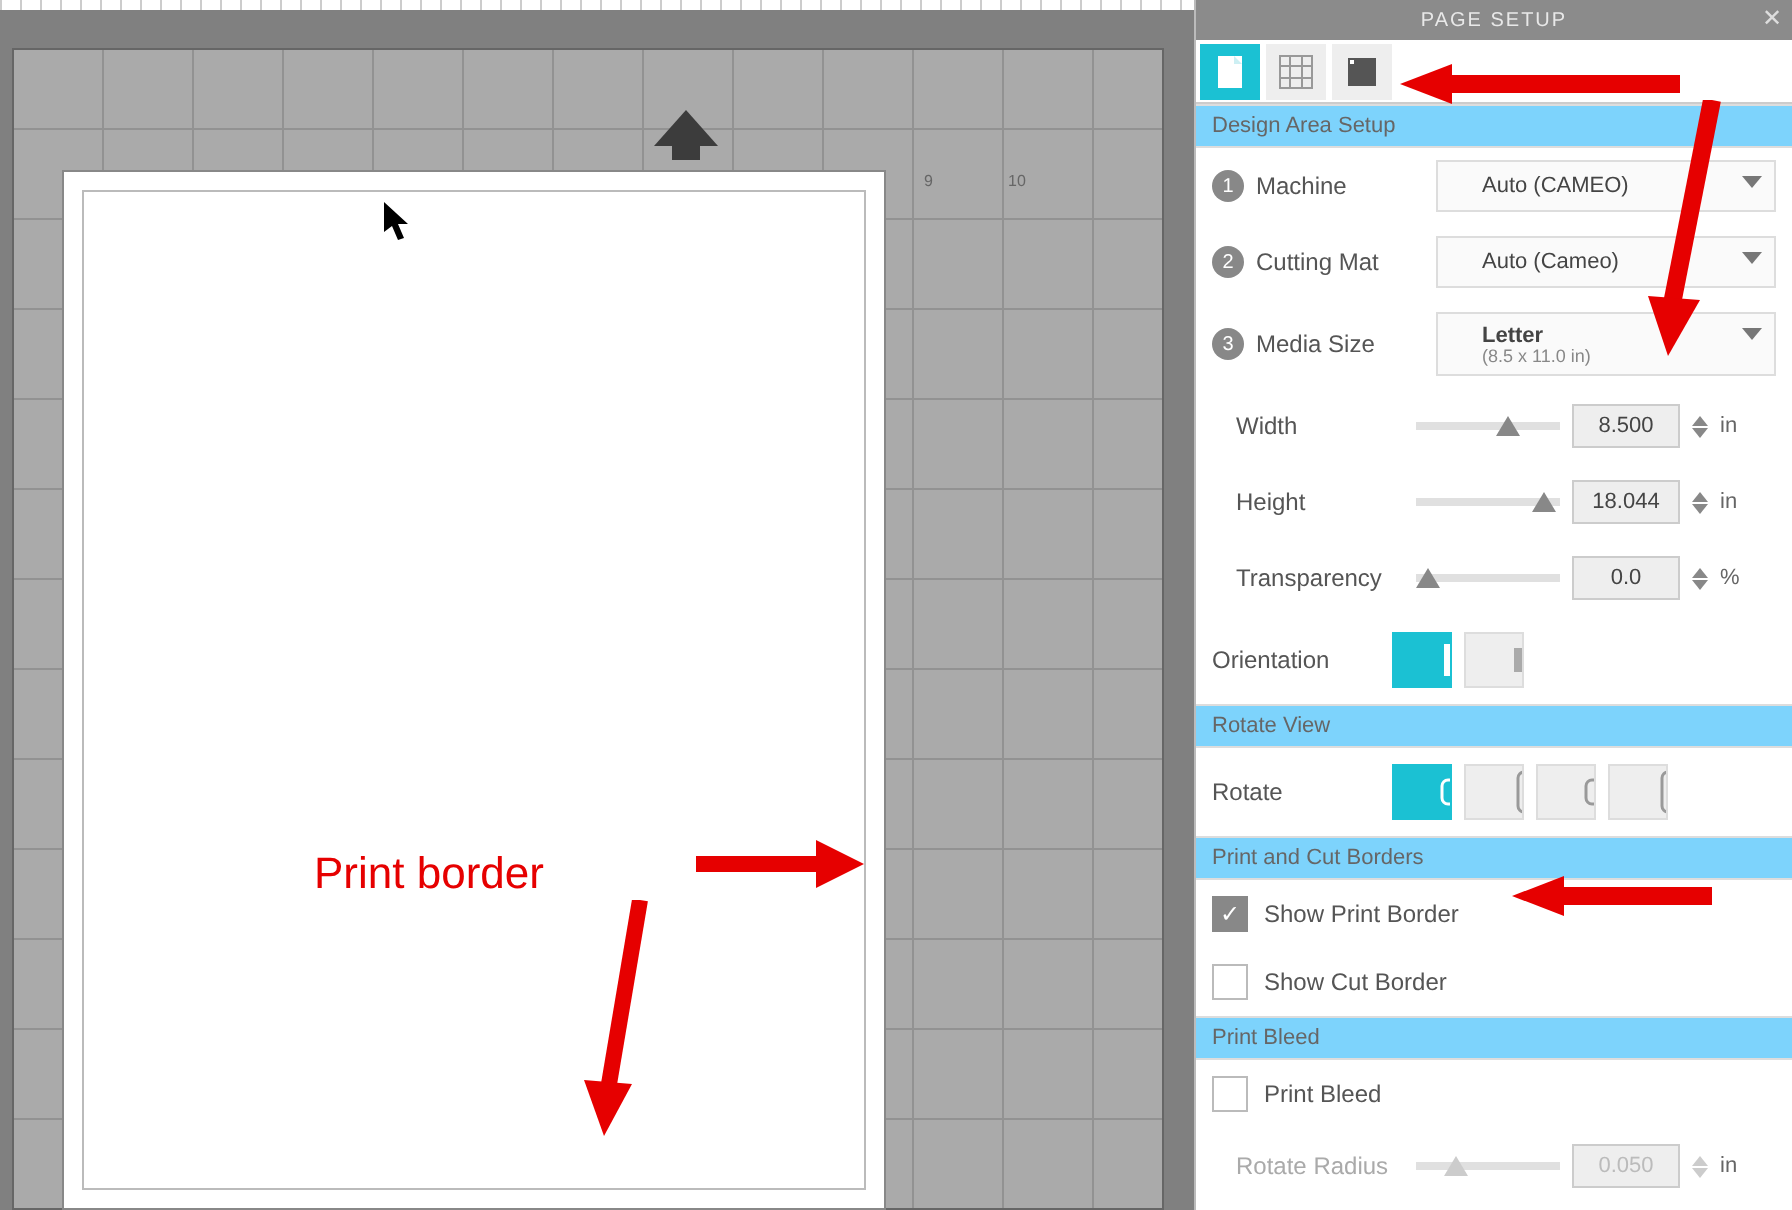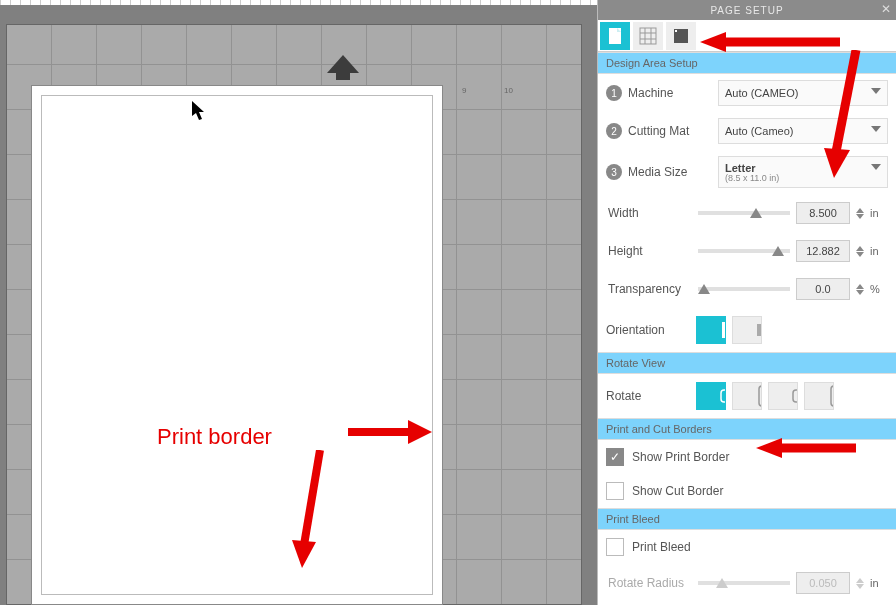--- a/index.html
+++ b/index.html
@@ -155,37 +155,37 @@
   display: flex; align-items: center; justify-content: center;
 }
 .row-label { width: 84px; }
 .dropdown {
   flex: 1;
   height: 26px;
   background: #fafafa;
   border: 1px solid #ddd;
   display: flex;
   align-items: center;
-  padding: 0 6px;
+  padding: 0 22px;
   font-size: 11px;
   color: #444;
   position: relative;
   cursor: pointer;
 }
 .dropdown .chev {
   position: absolute;
   right: 6px; top: 7px;
   width: 0; height: 0;
   border-left: 5px solid transparent;
   border-right: 5px solid transparent;
   border-top: 6px solid #777;
 }
 .dd-sub { font-size: 9px; color: #888; display: block; line-height: 1; }
 
-.slider-row { padding: 8px 10px; display: flex; align-items: center; gap: 6px; font-size: 12px; color: #555; }
+.slider-row { padding: 8px 20px; display: flex; align-items: center; gap: 6px; font-size: 12px; color: #555; }
 .slider-row .row-label { width: 84px; }
 .slider-track {
   flex: 1;
   height: 4px;
   background: #e0e0e0;
   position: relative;
 }
 .slider-thumb {
   position: absolute;
   top: -3px;
@@ -334,21 +334,21 @@
         <div class="down"></div>
       </div>
     <span class="unit">in</span>
   </div>
 
   <div class="slider-row">
     <span class="row-label">Height</span>
     <div class="slider-track">
         <div class="slider-thumb" style="left:80%"></div>
       </div>
-    <div class="numbox">12.882</div>
+    <div class="numbox">18.044</div>
     <div class="spinner">
         <div class="up"></div>
         <div class="down"></div>
       </div>
     <span class="unit">in</span>
   </div>
 
   <div class="slider-row">
     <span class="row-label">Transparency</span>
     <div class="slider-track">

